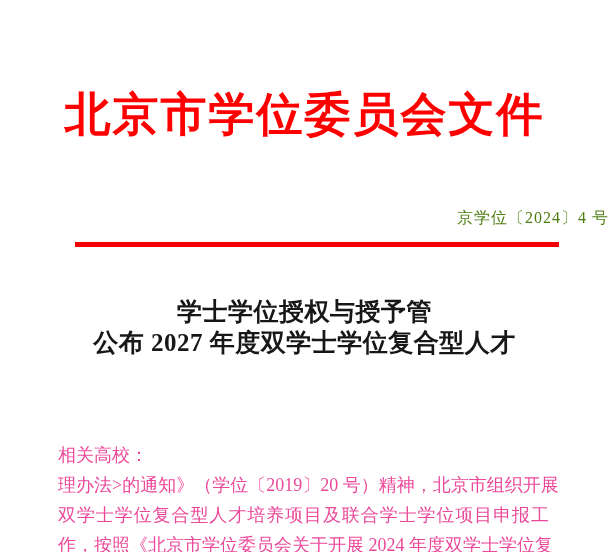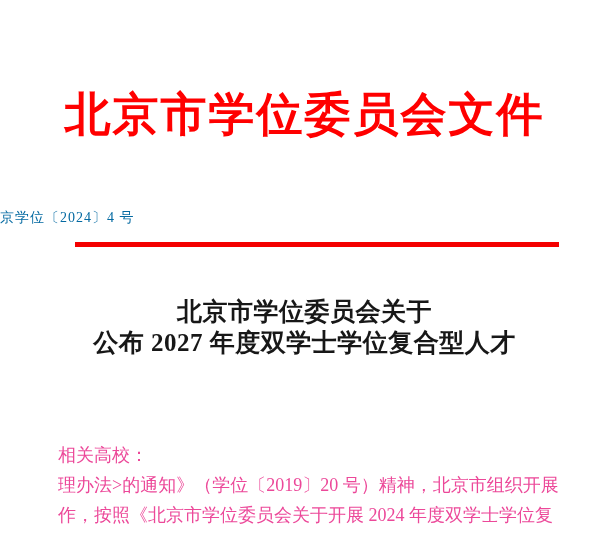--- a/index.html
+++ b/index.html
@@ -27,23 +27,23 @@
     line-height: 52px;
     font-weight: bold;
     letter-spacing: 2px;
     white-space: nowrap;
   }
   .doc-number {
     position: absolute;
     top: 169px;
     left: 0;
     width: 100%;
-    text-align: left;
-    color: #0369a1;
-    font-size: 14px;
+    text-align: right;
+    color: #4d7c0f;
+    font-size: 16px;
     line-height: 24px;
     letter-spacing: 1px;
     white-space: nowrap;
   }
   .red-rule {
     position: absolute;
     top: 205px;
     left: 75px;
     width: 484px;
     height: 5px;
@@ -88,23 +88,24 @@
 
 <div class="page">
 
   <div class="header-title">北京市学位委员会文件</div>
 
   <div class="doc-number">京学位〔2024〕4 号</div>
 
   <div class="red-rule"></div>
 
   <div class="notice-title">
-    <div>北京市学位委员会关于</div>
+    <div>学士学位授权与授予管</div>
     <div>公布 2027 年度双学士学位复合型人才</div>
   </div>
 
   <div class="body-text">
     <div class="body-line salutation">相关高校：</div>
     <div class="body-line">理办法&gt;的通知》（学位〔2019〕20 号）精神，北京市组织开展</div>
+    <div class="body-line">双学士学位复合型人才培养项目及联合学士学位项目申报工</div>
     <div class="body-line">作，按照《北京市学位委员会关于开展 2024 年度双学士学位复</div>
   </div>
 
 </div>
 
 </body></html>

